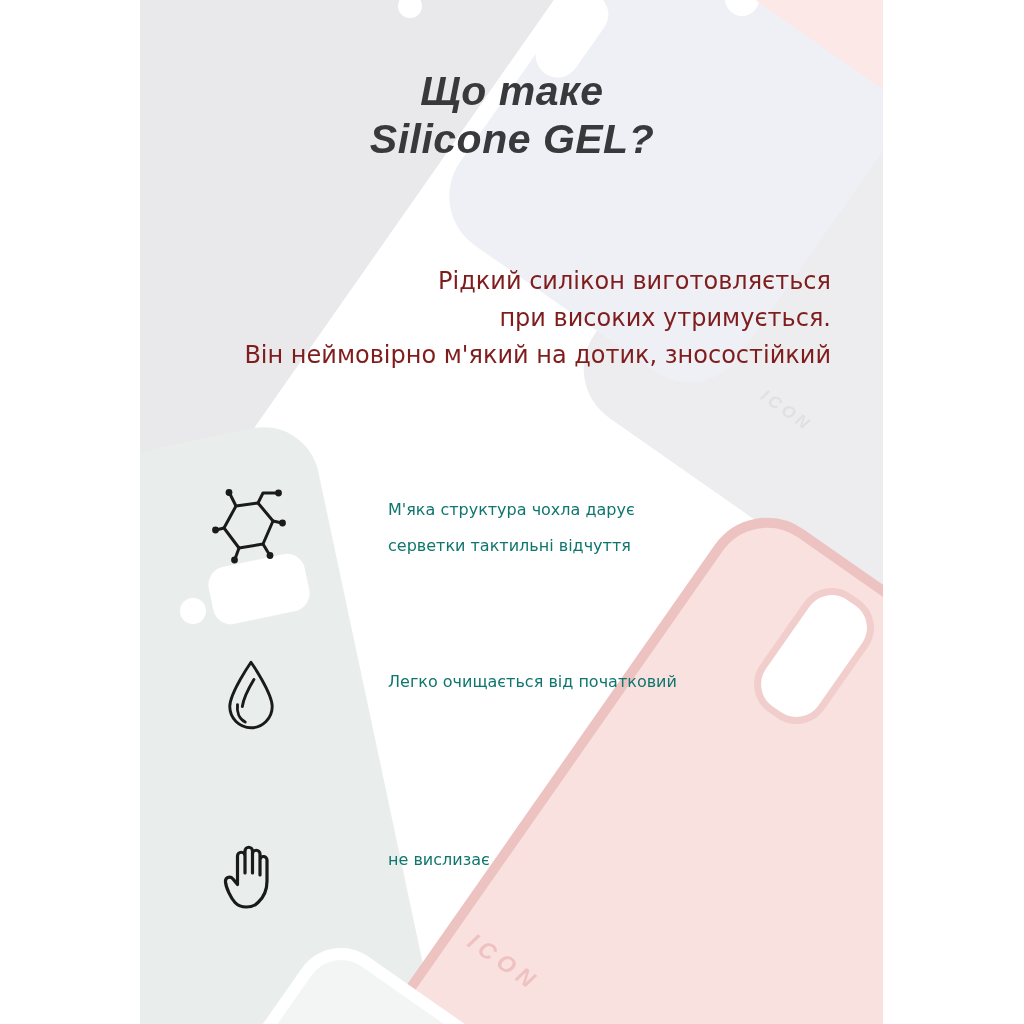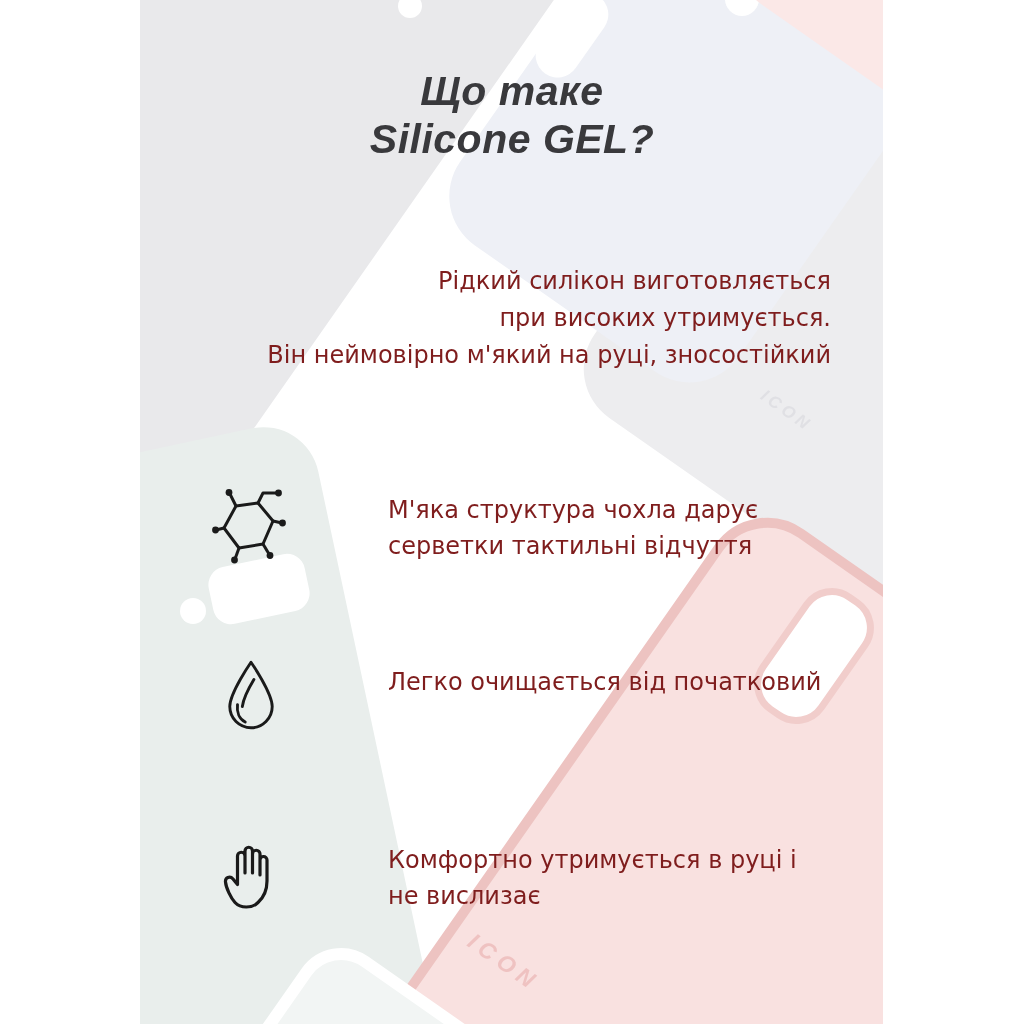--- a/index.html
+++ b/index.html
@@ -10,21 +10,21 @@
   .case{position:absolute;border-radius:60px;}
   .cutout{position:absolute;background:#ffffff;}
   .embossed{position:absolute;font-family:"Liberation Sans",sans-serif;font-style:italic;font-weight:800;
             transform-origin:left top;}
   
   .title{position:absolute;left:0;top:67px;width:1024px;margin:0;text-align:center;
          font-family:"Liberation Sans",sans-serif;font-style:italic;font-weight:800;
          font-size:41px;line-height:48px;letter-spacing:.5px;color:#39393c;}
   .intro{position:absolute;left:31px;top:251px;width:800px;text-align:right;
          font-size:24px;line-height:37px;color:#7f1d1d;margin-top:12px;}
-  .feature-text{position:absolute;left:388px;font-size:24px;line-height:36px;color:#7f1d1d;}
+  .feature-text{position:absolute;left:388px;font-size:16px;line-height:36px;color:#0f766e;}
   .icon-box{position:absolute;}
   .icon-box svg{display:block;}
 </style>
 </head>
 <body>
 
 <div class="page">
 
   <div class="band">
 
@@ -54,21 +54,21 @@
 
     <div class="case" style="left:90px;top:1000px;width:300px;height:220px;background:#f2f5f4;border:12px solid #ffffff;border-radius:48px;transform:rotate(35deg);"></div>
   </div>
 
   <h1 class="title"><span>Що таке</span><br>
       <span>Silicone GEL?</span></h1>
 
   <div class="intro">
     <div>Рідкий силікон виготовляється</div>
     <div>при високих утримується.</div>
-    <div>Він неймовірно м'який на руці, зносостійкий</div>
+    <div>Він неймовірно м'який на дотик, зносостійкий</div>
   </div>
 
   <div class="icon-box" style="left:212px;top:484px;">
     <svg width="74" height="82" viewBox="0 0 74 82" fill="none" stroke="#1a1a1a" stroke-width="3" stroke-linecap="round" stroke-linejoin="round">
       <polygon points="12,44 24,22 46,19 61,37 51,60 27,64"></polygon>
       <line x1="24" y1="22" x2="18" y2="10"></line>
       <line x1="12" y1="44" x2="4" y2="46"></line>
       <line x1="27" y1="64" x2="23" y2="75"></line>
       <line x1="51" y1="60" x2="57" y2="70"></line>
       <line x1="61" y1="37" x2="70" y2="39"></line>
@@ -111,17 +111,16 @@
                L33.5,34
                L33.5,15 A3.75,3.75 0 0 1 41,15
                L41,36
                L41,21 A3.5,3.5 0 0 1 48,21
                L48,42
                C48,53 44,59 39,63.5
                C33,69.5 21.5,69.5 16,63.5 Z"></path>
     </svg>
   </div>
   <div class="feature-text" style="top:842px;">
-    <div>Комфортно утримується в руці і</div>
     <div>не вислизає</div>
   </div>
 
 </div>
 
 </body></html>

